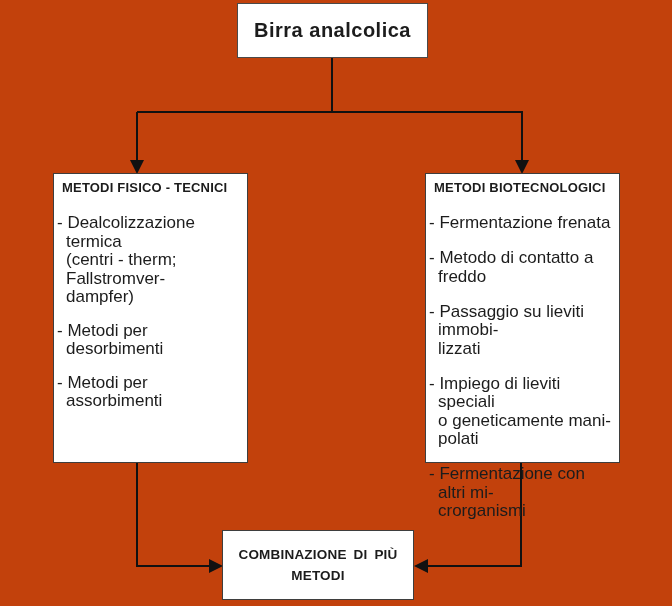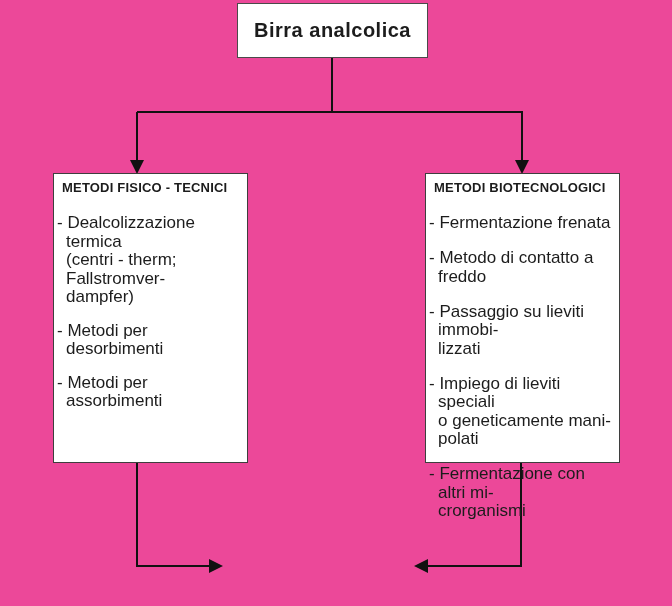--- a/index.html
+++ b/index.html
@@ -4,21 +4,21 @@
 <style>
   html, body {
     margin: 0;
     padding: 0;
     background: #ffffff;
   }
   .canvas {
     position: relative;
     width: 672px;
     height: 606px;
-    background: #ec4899;
+    background: #c2410c;
     font-family: "Liberation Sans", sans-serif;
     color: #1c1c1c;
     overflow: hidden;
   }
   .connectors {
     position: absolute;
     left: 0;
     top: 0;
     pointer-events: none;
   }
@@ -125,14 +125,18 @@
     <div class="item">- Metodo di contatto a freddo</div>
     <div class="item">- Passaggio su lieviti immobi-
 lizzati</div>
     <div class="item">- Impiego di lieviti speciali
 o geneticamente mani-
 polati</div>
     <div class="item">- Fermentazione con altri mi-
 crorganismi</div>
   </div>
 
+  <div class="box combo-box">
+    <span class="label">COMBINAZIONE DI PIÙ
+METODI</span>
+  </div>
 
 </div>
 
 </body></html>

